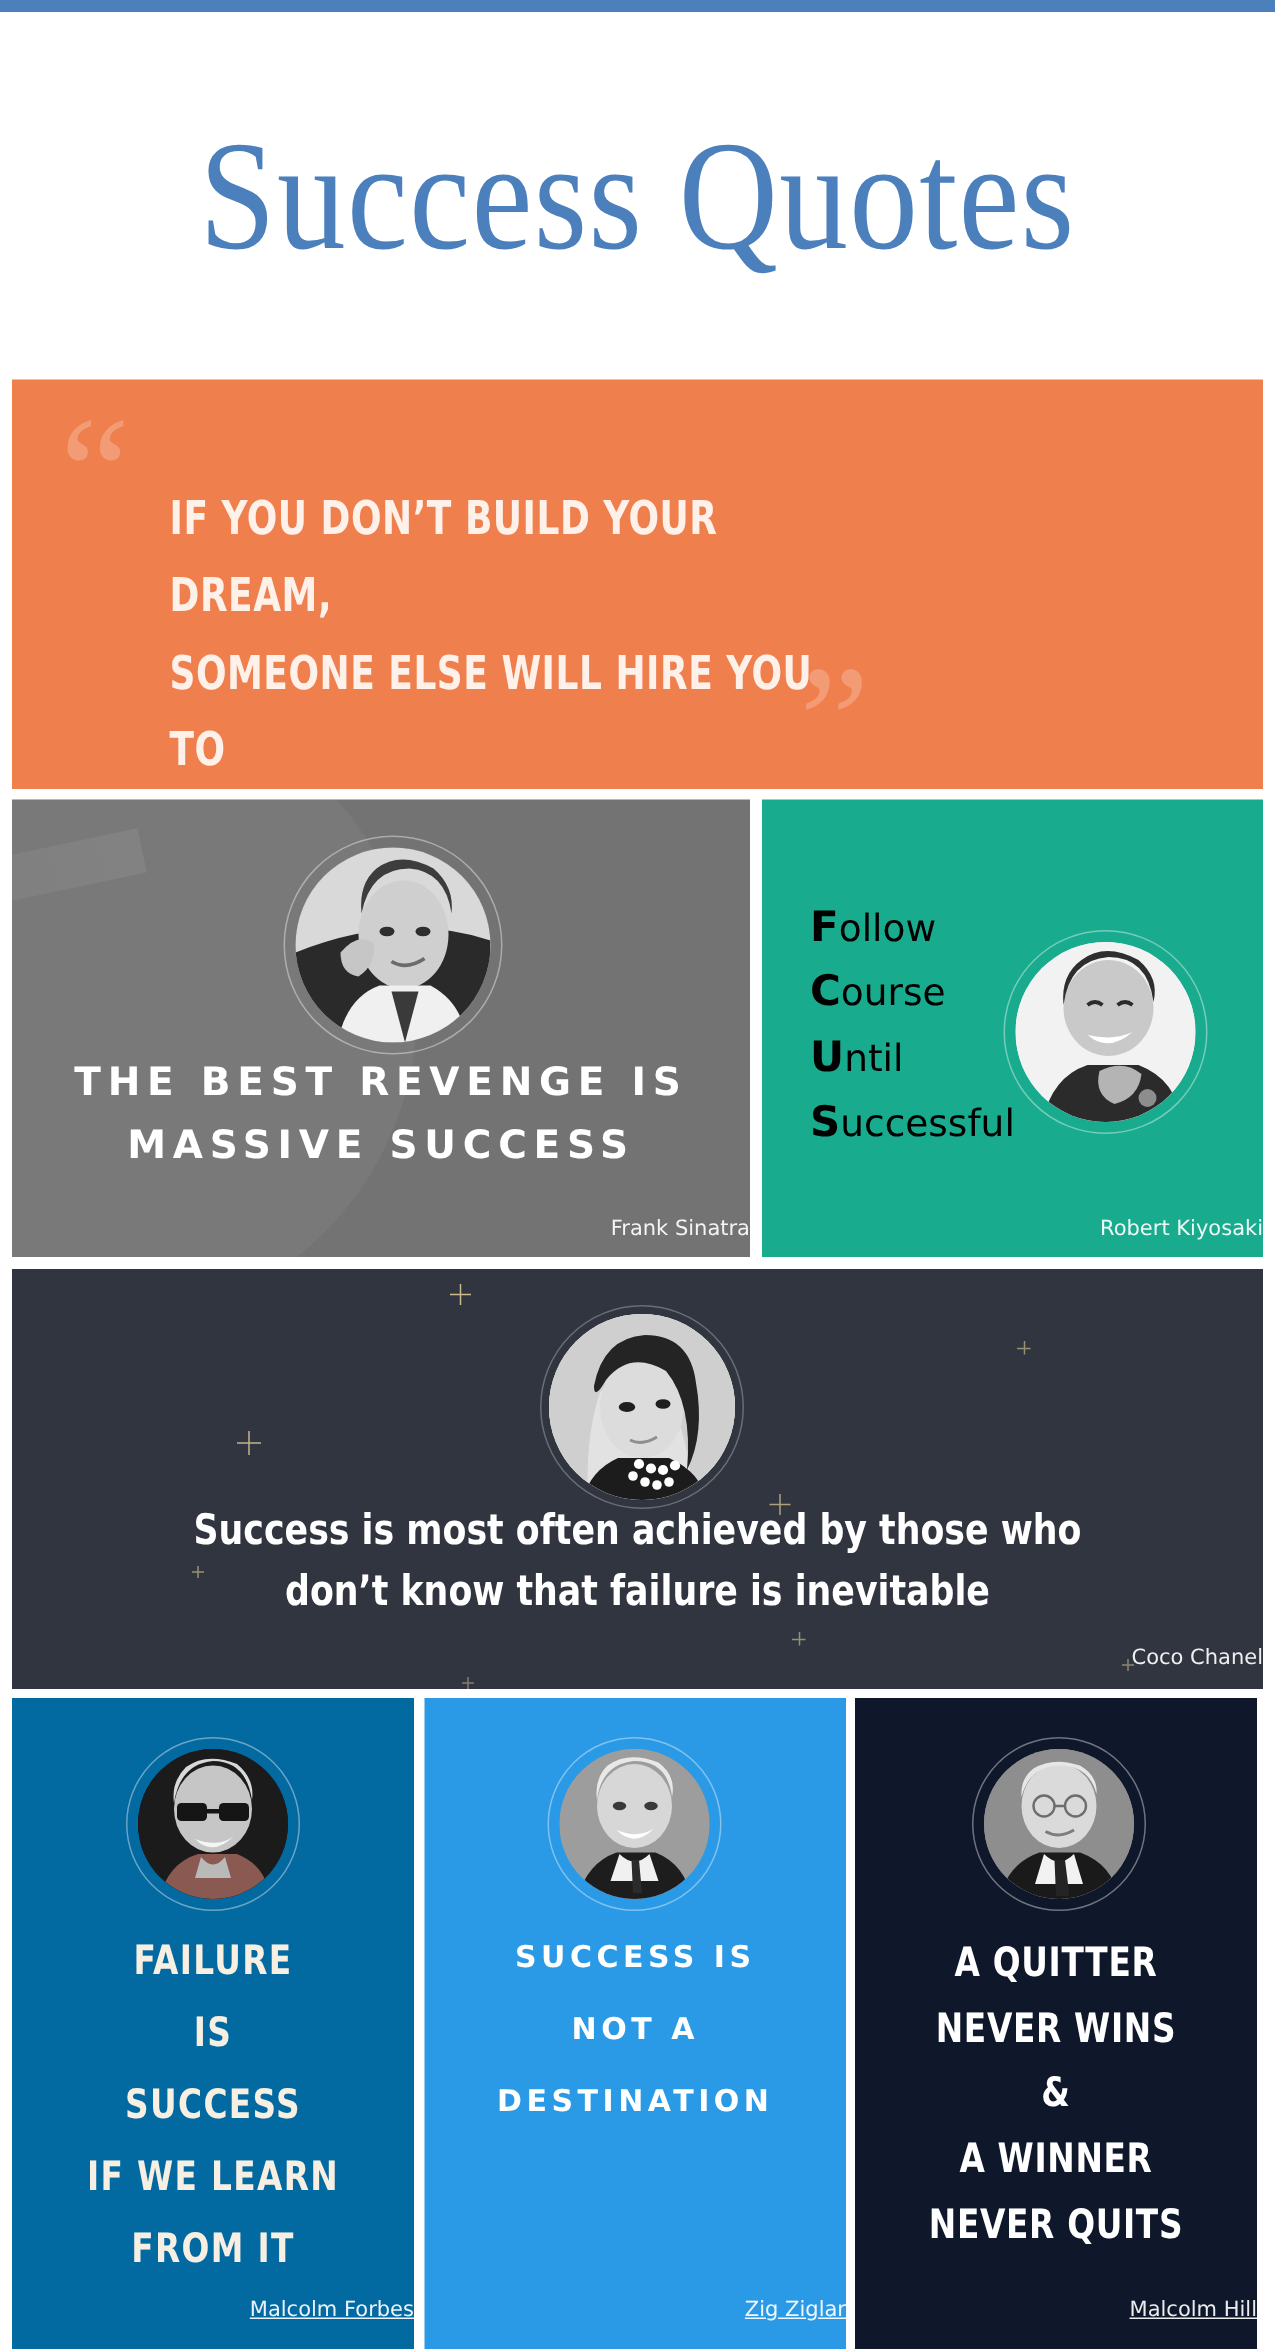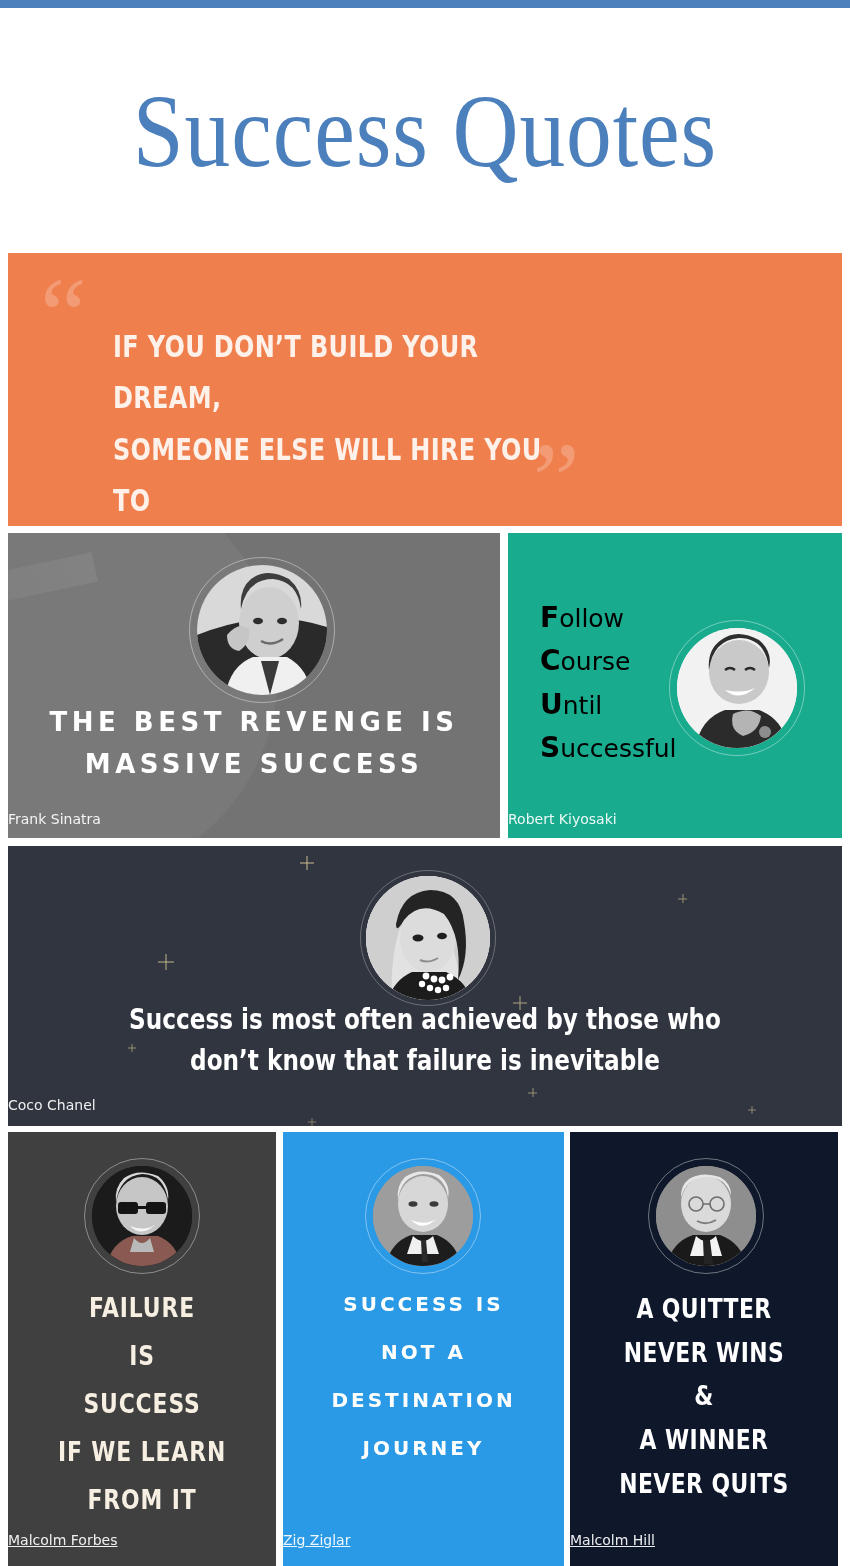--- a/index.html
+++ b/index.html
@@ -32,21 +32,21 @@
     line-height:1;
   }
 
   
   .panel { position:absolute; overflow:hidden; }
 
   .byline {
     font-family:"DejaVu Sans", sans-serif;
     font-size:14px;
     color:rgba(255,255,255,0.92);
-    text-align:left;
+    text-align:right;
     font-weight:400;
   }
 
   
   .portrait {
     border-radius:50%;
     background:#d8d8d8;
     position:relative;
     overflow:hidden;
     display:block;
@@ -142,21 +142,21 @@
   }
   .star { position:absolute; pointer-events:none; }
   .star::before, .star::after {
     content:""; position:absolute; background:#ffe9a8;
   }
   .star::before { left:50%; top:0; width:1px; height:100%; transform:translateX(-50%); }
   .star::after  { top:50%; left:0; height:1px; width:100%; transform:translateY(-50%); }
 
   
   .bottom { position:absolute; top:1132px; height:434px; }
-  #panel-forbes  { left:8px;   width:268px; background:#404040; }
+  #panel-forbes  { left:8px;   width:268px; background:#0369a1; }
   #panel-ziglar  { left:283px; width:281px; background:#2b9ae6; }
   #panel-hill    { left:570px; width:268px; background:#0f172a; }
 
   .bottom .quote-text {
     position:absolute; left:0; width:100%;
     text-align:center;
     color:#ffffff;
   }
   #panel-forbes .quote-text {
     top:152px;
@@ -347,21 +347,20 @@
         <path d="M40 70 Q50 80 60 70 L66 88 L34 88Z" fill="#f0f0f0"></path>
         <path d="M48 74 L53 74 L55 96 L49 96Z" fill="#2b2b2b"></path>
       </svg>
     </div>
   </div>
 
   <div class="quote-text">
     <div>SUCCESS IS</div>
     <div>NOT A</div>
     <div>DESTINATION</div>
-    <div>JOURNEY</div>
   </div>
 
   <div class="byline">Zig Ziglar</div>
 </div>
 
 <div class="panel bottom" id="panel-hill">
   <div style="position:absolute; left:86px; top:34px;">
     <div class="ring" style="left:-8px; top:-8px; width:116px; height:116px;"></div>
     <div class="portrait" style="width:100px; height:100px; background:#909090;">
       <svg viewBox="0 0 100 100" preserveAspectRatio="xMidYMid slice">

